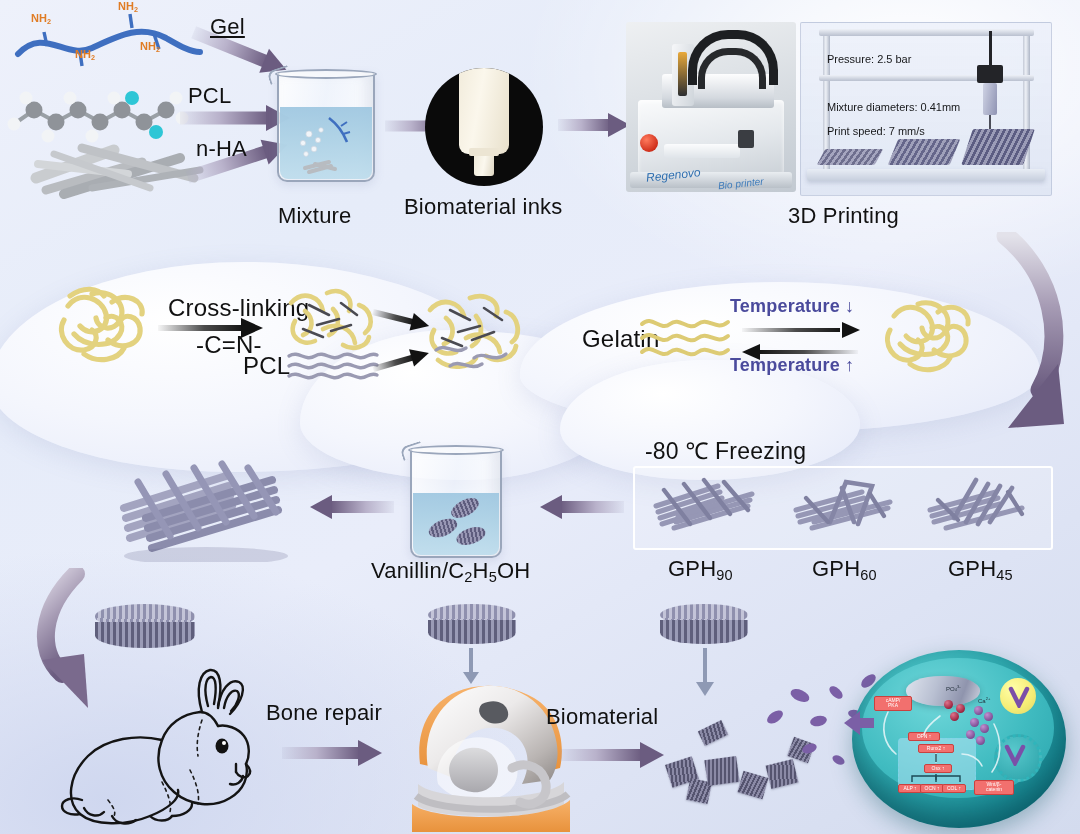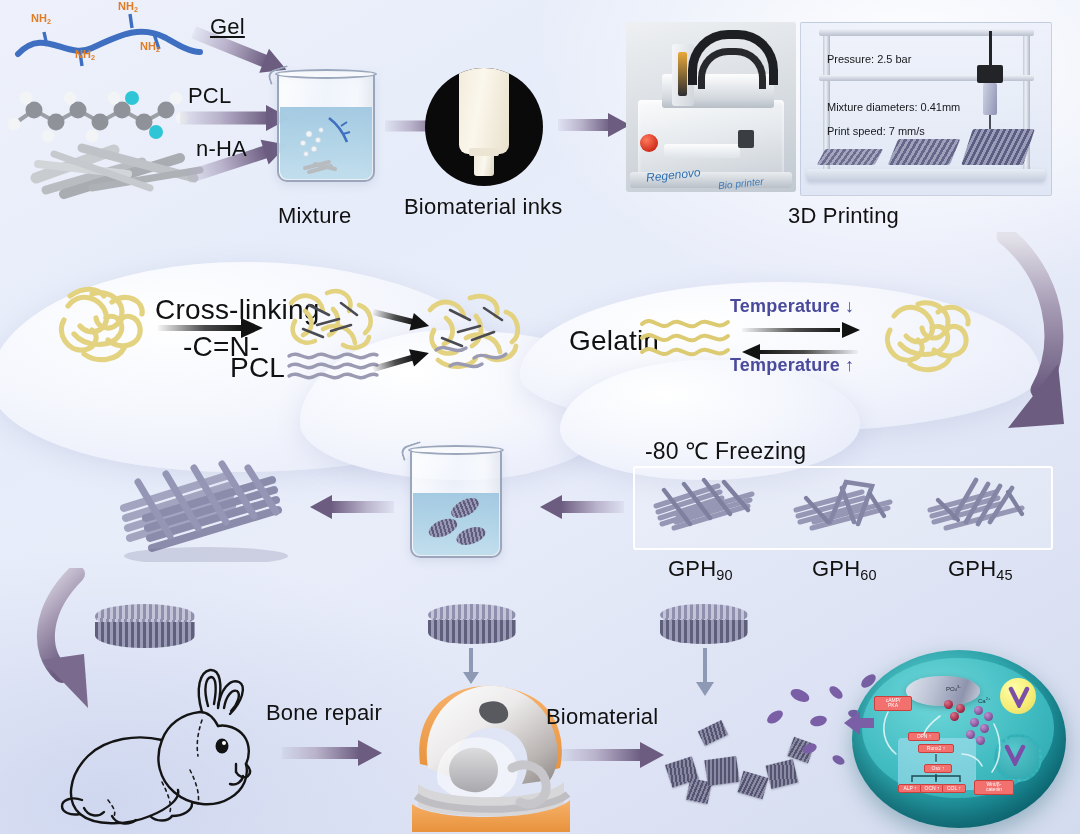--- a/index.html
+++ b/index.html
@@ -13,21 +13,21 @@
     background:
       radial-gradient(ellipse 620px 380px at 84% 8%, #ffffff 0%, rgba(255,255,255,0) 62%),
       radial-gradient(ellipse 700px 420px at 10% 96%, #cfd7ef 0%, rgba(207,215,239,0) 60%),
       linear-gradient(150deg,#eef1fb 0%, #e6ecf9 28%, #e9edfa 52%, #dde3f4 78%, #d3dbee 100%);
   }
 
   
   .abs{position:absolute;}
   .lbl{position:absolute;color:#111;white-space:nowrap;letter-spacing:.2px;}
   .lbl.big{font-size:22px;}
-  .lbl.med{font-size:28px;}
+  .lbl.med{font-size:24px;margin-left:13px;}
   .sub{font-size:.66em;vertical-align:-0.28em;}
 
   
   .blob{position:absolute;border-radius:50%;
         background:radial-gradient(ellipse at 34% 28%, #ffffff 0%, #f4f6fd 48%, #e3e8f8 100%);
         box-shadow:0 6px 26px rgba(120,130,180,.16);}
   .grad-arrow{position:absolute;}
   .grad-arrow .shaft{position:absolute;left:0;top:50%;transform:translateY(-50%);
       background:linear-gradient(90deg, rgba(160,160,190,.12) 0%, #b9b2cb 45%, #6e5f82 100%);}
   .grad-arrow .head{position:absolute;right:0;top:50%;transform:translateY(-50%);
@@ -488,20 +488,23 @@
     <div class="glass"></div>
     <div class="rim"></div>
     <div class="lipL"></div>
     <div class="liquid" style="height:62px;"></div>
     <div class="abs" style="left:40px;top:52px;width:30px;height:16px;border-radius:50%;transform:rotate(-28deg);
                 background:repeating-linear-gradient(96deg,#5e5d7e 0 2px,#9897b4 2px 4px);"></div>
     <div class="abs" style="left:18px;top:72px;width:30px;height:16px;border-radius:50%;transform:rotate(-22deg);
                 background:repeating-linear-gradient(96deg,#5e5d7e 0 2px,#9897b4 2px 4px);"></div>
     <div class="abs" style="left:46px;top:80px;width:30px;height:16px;border-radius:50%;transform:rotate(-18deg);
                 background:repeating-linear-gradient(96deg,#5e5d7e 0 2px,#9897b4 2px 4px);"></div>
+  </div>
+  <div class="lbl big" style="left:371px;top:558px;">
+    Vanillin/C<span class="sub">2</span>H<span class="sub">5</span>OH
   </div>
 
   <div class="grad-arrow rev" style="left:310px;top:495px;width:84px;height:24px;">
     <div class="shaft" style="width:62px;height:12px;left:22px;"></div>
     <div class="head" style="border-width:12px 22px 12px 0;"></div>
   </div>
 
   <div class="scaffold" style="left:108px;top:452px;width:196px;height:110px;">
     <svg width="196" height="110" viewBox="0 0 196 110">
       <g stroke="#a3a4c0" stroke-width="8" fill="none" stroke-linecap="round">

